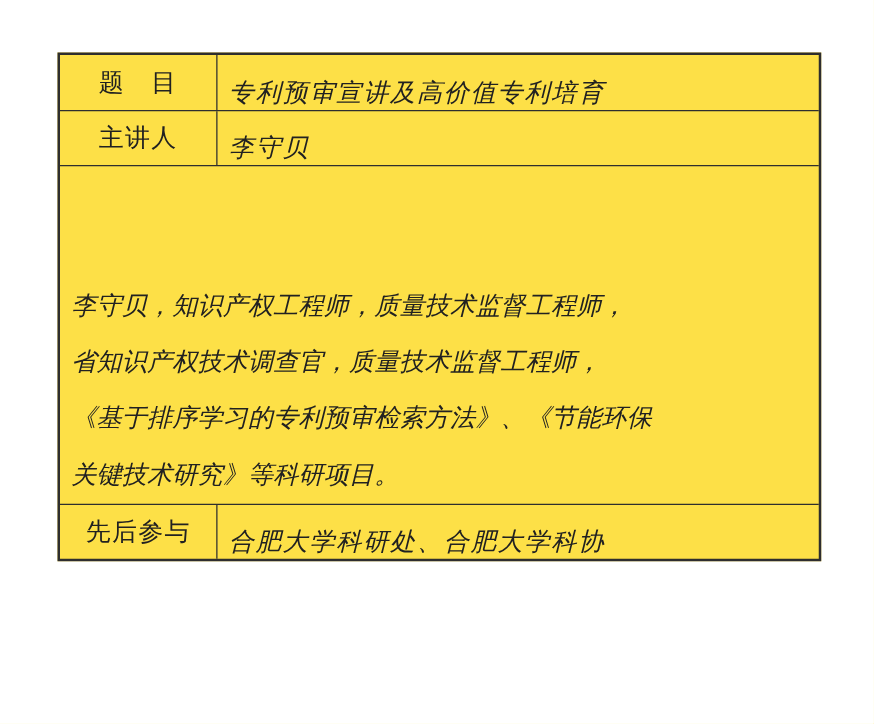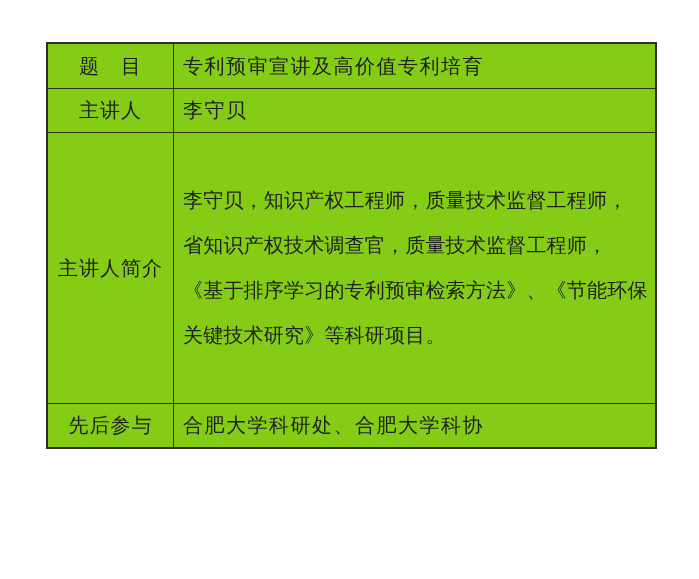--- a/index.html
+++ b/index.html
@@ -15,21 +15,21 @@
     color: #212121;
     overflow: hidden;
   }
   .doc-table {
     position: absolute;
     left: 46px;
     top: 42px;
     width: 611px;
     border: 2px solid #2e2e2e;
     box-sizing: border-box;
-    background: #84cc16;
+    background: #fde047;
   }
   .trow {
     display: flex;
     border-top: 1px solid #2e2e2e;
     box-sizing: border-box;
   }
   .trow:first-child { border-top: none; }
   .h44 { height: 44px; }
   .h46 { height: 46px; }
   .h271 { height: 271px; }
@@ -42,26 +42,27 @@
     justify-content: center;
     font-size: 20px;
     letter-spacing: 1px;
     box-sizing: border-box;
     text-align: center;
   }
   .cell-value {
     flex: 1 1 auto;
     display: flex;
     flex-direction: column;
-    justify-content: center;
+    justify-content: flex-end;
     padding: 0 9px;
     font-size: 20px;
     letter-spacing: 1.5px;
     box-sizing: border-box;
     overflow: hidden;
+    font-style: italic;
   }
   .bio .cell-value {
     letter-spacing: 0.2px;
   }
   .bio-line {
     line-height: 45px;
     white-space: nowrap;
   }
 </style>
 </head>
@@ -83,23 +84,20 @@
       <span>主讲人</span>
     </div>
     <div class="cell-value">
       <span>李守贝</span>
     </div>
   </div>
 
 
 
   <div class="trow h271 bio">
-    <div class="cell-label">
-      <span>主讲人简介</span>
-    </div>
     <div class="cell-value">
       <div class="bio-line">李守贝，知识产权工程师，质量技术监督工程师，</div>
       <div class="bio-line">省知识产权技术调查官，质量技术监督工程师，</div>
       <div class="bio-line">《基于排序学习的专利预审检索方法》、《节能环保</div>
       <div class="bio-line">关键技术研究》等科研项目。</div>
     </div>
   </div>
 
   <div class="trow h44">
     <div class="cell-label">

